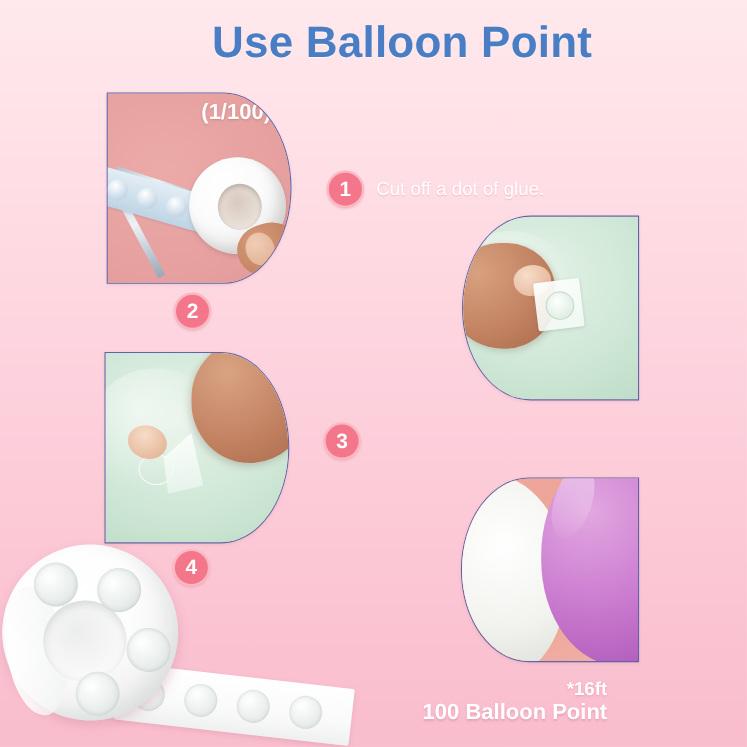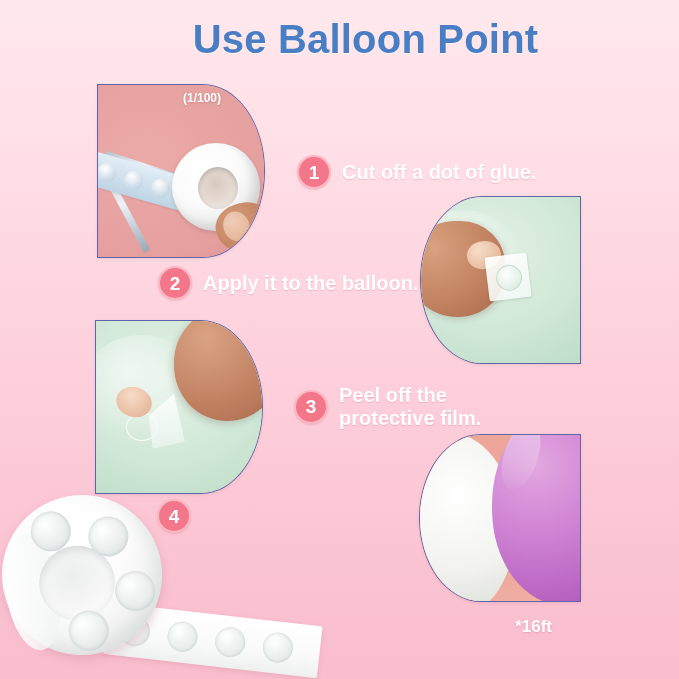--- a/index.html
+++ b/index.html
@@ -138,33 +138,33 @@
   .num{
     flex:0 0 auto;width:30px;height:30px;border-radius:50%;
     background:#f4768a;
     border:2px solid #fbb8c2;
     color:#ffffff;font-size:19px;font-weight:700;
     display:flex;align-items:center;justify-content:center;
     line-height:1;
     box-shadow:0 1px 2px rgba(190,90,110,.25);
   }
   .steptext{
-    color:#ffffff;font-size:20px;font-weight:700;line-height:1.14;
+    color:#ffffff;font-size:17px;font-weight:400;line-height:1.14;
     text-shadow:0 1px 1px rgba(225,140,160,.45);
     white-space:pre-line;
   }
   #step1{left:297px;top:155px;}
   #step2{left:158px;top:266px;}
   #step3{left:294px;top:384px;}
   #step4{left:157px;top:499px;}
 
   
   .frac{
     position:absolute;left:182px;top:90px;
-    color:#ffffff;font-size:12px;font-weight:700;
+    color:#ffffff;font-size:20px;font-weight:700;
     text-shadow:0 1px 2px rgba(150,90,90,.4);
   }
 
   
   #product{position:absolute;left:-6px;top:495px;width:330px;height:190px;}
   .p-strip{
     position:absolute;left:112px;top:107px;width:215px;height:52px;
     background:linear-gradient(180deg,#ffffff,#fafafa 60%,#eef0ef);
     transform:rotate(6.5deg);transform-origin:left center;
     border-radius:2px;
@@ -256,27 +256,24 @@
     </div>
   </div>
 
   <div class="step" id="step1">
     <div class="num">1</div>
     <div class="steptext">Cut off a dot of glue.</div>
   </div>
 
   <div class="step" id="step2">
     <div class="num">2</div>
-    <div class="steptext">Apply it to the balloon.</div>
   </div>
 
   <div class="step" id="step3">
     <div class="num">3</div>
-    <div class="steptext">Peel off the
-protective film.</div>
   </div>
 
   <div class="step" id="step4">
     <div class="num">4</div>
   </div>
 
   <div id="product">
     <div class="p-strip">
       <div class="pd" style="left:14px;"></div>
       <div class="pd" style="left:62px;"></div>
@@ -288,15 +285,16 @@
       <div class="p-core"></div>
       <div class="rd" style="left:36px;top:12px;"></div>
       <div class="rd" style="left:92px;top:26px;"></div>
       <div class="rd" style="left:110px;top:84px;"></div>
       <div class="rd" style="left:58px;top:116px;"></div>
     </div>
   </div>
 
   <div class="caption">
     <div class="cap1">*16ft</div>
+    <div class="cap2">100 Balloon Point</div>
   </div>
 
 </div>
 
 </body></html>

